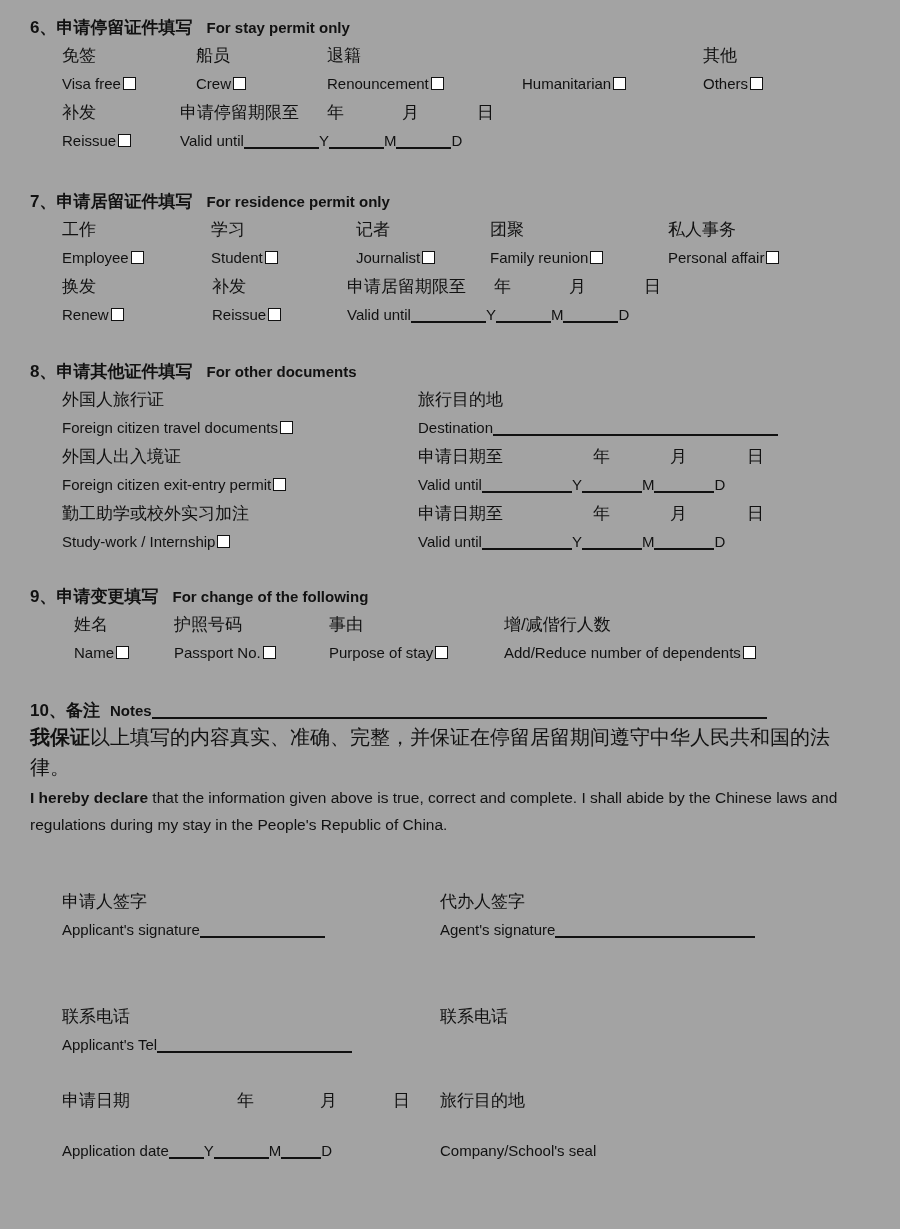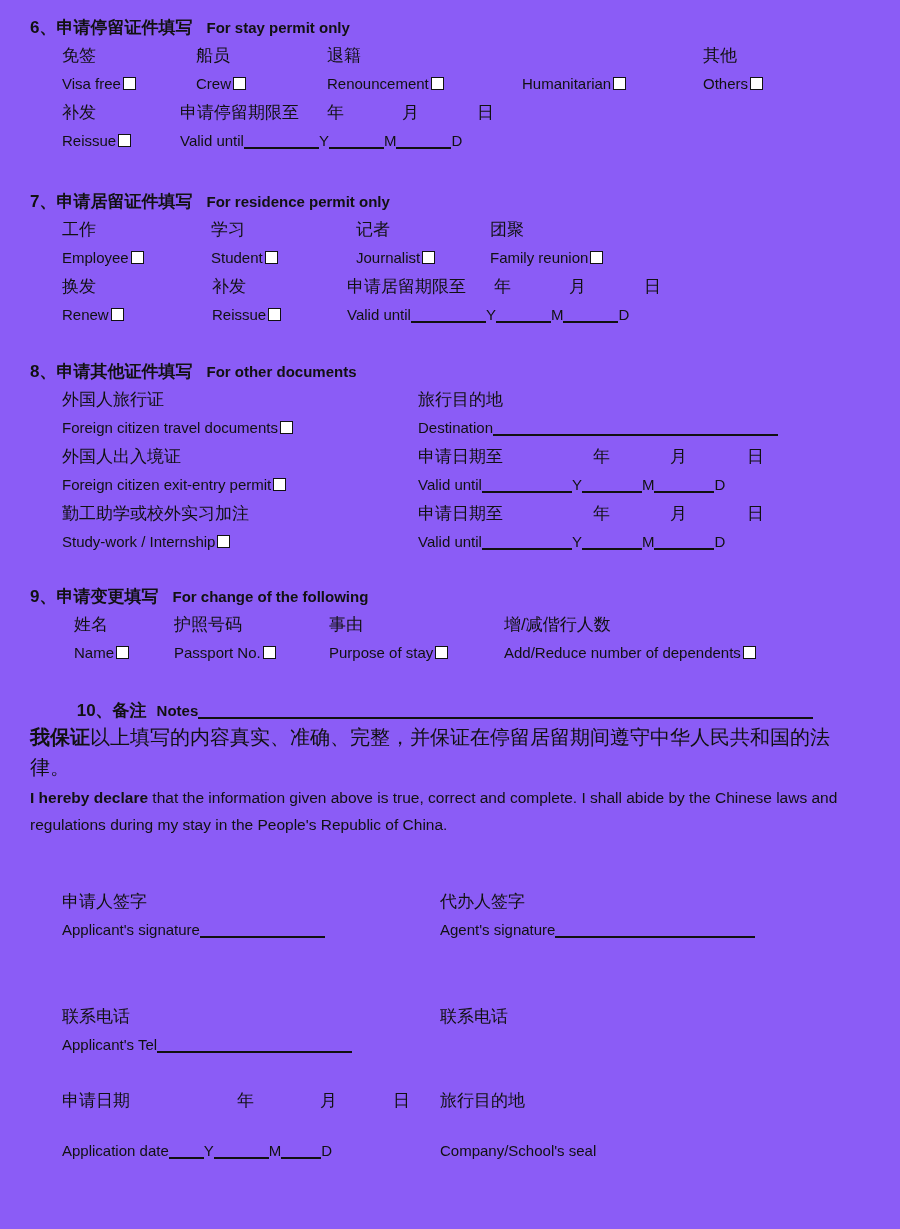--- a/index.html
+++ b/index.html
@@ -1,18 +1,18 @@
 <!DOCTYPE html>
 <html><head>
 <meta charset="utf-8">
 <style>
   * { box-sizing: border-box; }
   html,body { margin:0; padding:0; background:#ffffff; }
   .page {
-    width:900px; height:1229px; background:#8b5cf6; color:#111;
+    width:900px; height:1229px; background:#a3a3a3; color:#111;
     font-family:"Liberation Sans","DejaVu Sans",sans-serif;
     padding:14px 40px 0 30px; overflow:hidden; position:relative;
   }
   .zh   { font-size:17px; line-height:29px; white-space:nowrap; }
   .en   { font-size:15px; line-height:28px; white-space:nowrap; }
   .sec-header { margin-top:0; white-space:nowrap; }
   .sec-num, .sec-tzh { font-size:17px; font-weight:bold; line-height:27px; }
   .sec-ten { font-size:15px; font-weight:bold; margin-left:14px; }
   .indent { margin-left:32px; }
   .optrow { display:flex; align-items:flex-end; }
@@ -34,21 +34,21 @@
   .blank { display:inline-block; height:15px; border-bottom:2px solid #111; vertical-align:-3px; }
   .b35{width:35px}.b40{width:40px}.b55{width:55px}.b60{width:60px}
   .b75{width:75px}.b90{width:90px}.b125{width:125px}.b195{width:195px}
   .b200{width:200px}.b280{width:280px}.b285{width:285px}.b615{width:615px}
   .b645{width:645px; margin-left:35px;}
   
   .sp { display:inline-block; }
   .sp28{width:28px}.sp58{width:58px}.sp90{width:90px}
   .sp60{width:60px}.sp107{width:107px}.sp66{width:66px}.sp56{width:56px}
   .mt-s7{margin-top:33px;} .mt-s8{margin-top:29px;} .mt-s9{margin-top:27px;}
-  .mt-s10{margin-top:32px;text-align:center;} .mt-decl{margin-top:27px;} .mt-sig{margin-top:49px;}
+  .mt-s10{margin-top:32px;} .mt-decl{margin-top:27px;} .mt-sig{margin-top:49px;}
   .mt-tel{margin-top:58px;} .mt-date{margin-top:27px;}
   .decl-zh { font-size:20px; line-height:30px; margin:0; }
   .decl-zh b { font-weight:bold; }
   .decl-en { font-size:15.5px; line-height:27px; margin:2px 0 0 0; width:848px; }
   .notesline { white-space:nowrap; }
   .notes-num,.notes-zh { font-size:17px; font-weight:bold; }
   .notes-en { font-size:15px; font-weight:bold; margin-left:10px; }
   .two-col { display:flex; align-items:flex-start; }
   .date-zh-gap { margin-bottom:22px; }
 </style>
@@ -109,20 +109,24 @@
       <div class="en"><span>Student</span><span class="cb"></span></div>
     </div>
     <div class="cell c7c">
       <div class="zh">记者</div>
       <div class="en"><span>Journalist</span><span class="cb"></span></div>
     </div>
     <div class="cell c7d">
       <div class="zh">团聚</div>
       <div class="en"><span>Family reunion</span><span class="cb"></span></div>
     </div>
+    <div class="cell">
+      <div class="zh">私人事务</div>
+      <div class="en"><span>Personal affair</span><span class="cb"></span></div>
+    </div>
   </div>
   <div class="optrow indent">
     <div class="cell c7l">
       <div class="zh">换发</div>
       <div class="en"><span>Renew</span><span class="cb"></span></div>
     </div>
     <div class="cell c7m">
       <div class="zh">补发</div>
       <div class="en"><span>Reissue</span><span class="cb"></span></div>
     </div>

